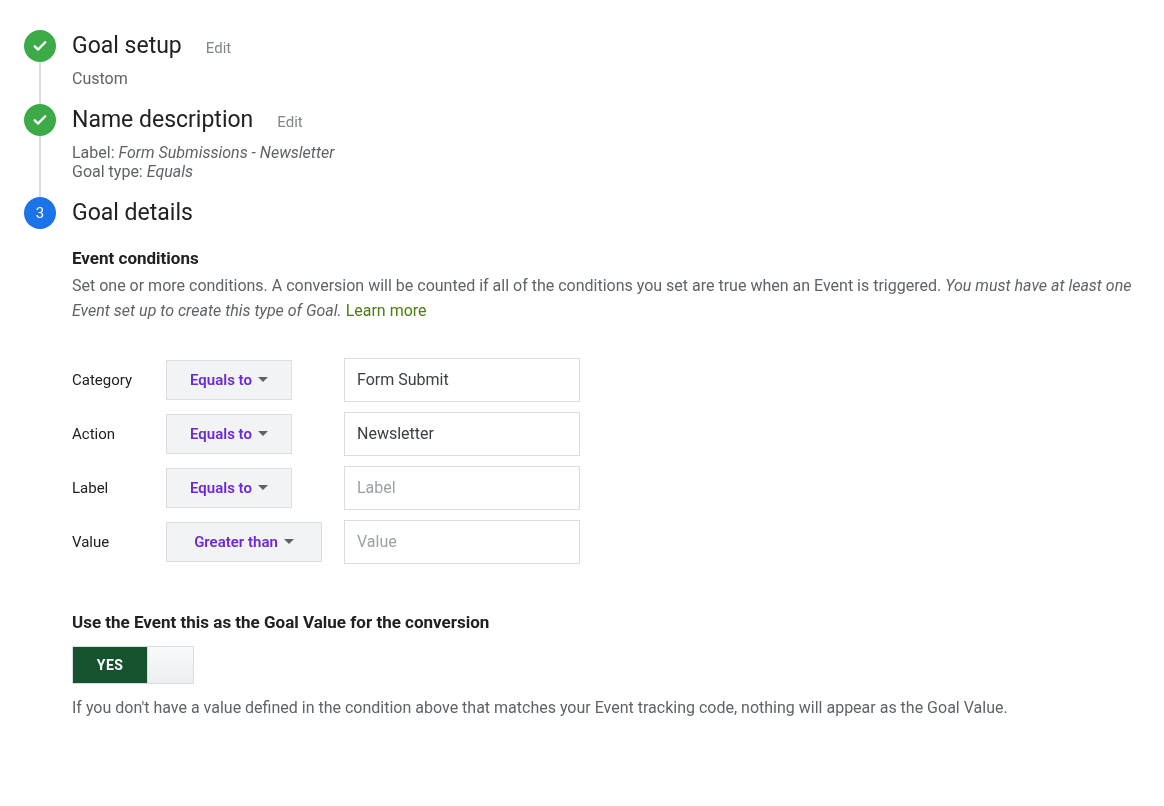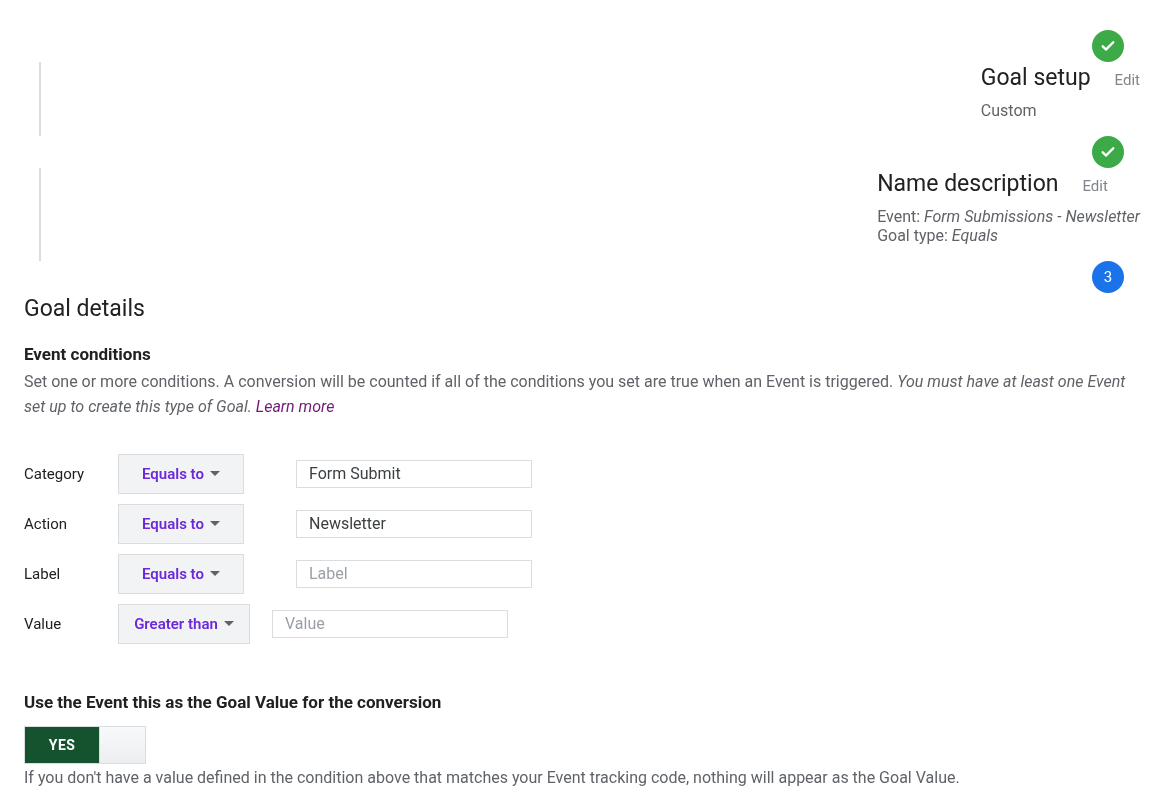--- a/index.html
+++ b/index.html
@@ -5,21 +5,21 @@
   * { box-sizing: border-box; }
   body {
     margin: 0;
     padding: 30px 24px;
     font-family: Roboto, "Helvetica Neue", Arial, sans-serif;
     color: #212121;
     background: #fff;
     width: 1164px;
   }
   .steps { position: relative; }
-  .step { display: flex; align-items: flex-end; position: relative; margin-bottom: 16px; flex-direction: column; }
+  .step { display: flex; align-items: flex-start; position: relative; margin-bottom: 16px; }
   .step-indicator {
     width: 32px; height: 32px; border-radius: 50%;
     display: flex; align-items: center; justify-content: center;
     flex-shrink: 0;
     margin-right: 16px;
     font-size: 15px;
     color: #fff;
   }
   .ind-check { background: #3cab47; }
   .ind-num { background: #1a73e8; }
@@ -35,43 +35,43 @@
   .step-body { flex: 1; padding-top: 2px; }
   .step-head { display: flex; align-items: baseline; gap: 24px; }
   .step-title { font-size: 23px; font-weight: 400; color: #212121; margin: 0; }
   .edit-link { font-size: 15px; color: #80868b; cursor: pointer; }
   .step-summary { margin-top: 10px; font-size: 16px; color: #5f6368; }
   .step-summary .lbl { color: #5f6368; }
   .step-summary .val-italic { font-style: italic; color: #5f6368; }
   .sub-heading { font-size: 17px; font-weight: 700; margin-top: 22px; margin-bottom: 6px; }
   .sub-desc { font-size: 16px; color: #5f6368; line-height: 1.55; }
   .sub-desc .italic { font-style: italic; }
-  .learn-more { color: #701a75; text-decoration: none; cursor: pointer; font-style: italic; }
+  .learn-more { color: #4d7c0f; text-decoration: none; cursor: pointer; }
   .cond-table { margin-top: 34px; }
   .cond-row { display: flex; align-items: center; margin-bottom: 10px; }
   .cond-label { width: 94px; font-size: 15px; font-weight: 400; color: #212121; }
   .cond-select {
     width: 126px;
     height: 40px;
     border: 1px solid #dadce0;
     background: #f1f3f4;
     display: flex; align-items: center; justify-content: center;
     gap: 6px;
     font-size: 15px; font-weight: 600; color: #6d28d9;
     cursor: pointer;
   }
-  .cond-select.wide { width: 132px; }
+  .cond-select.wide { width: 156px; }
   .tri-down {
     width: 0; height: 0; border-left: 5px solid transparent; border-right: 5px solid transparent;
     border-top: 5px solid #5f6368;
   }
   .cond-gap { width: 52px; }
   .cond-gap.short { width: 22px; }
   .cond-input {
-    width: 236px; height: 28px;
+    width: 236px; height: 44px;
     border: 1px solid #dadce0;
     padding: 0 12px;
     font-size: 16px; color: #3c4043;
     font-family: inherit;
     outline: none;
     background: #fff;
   }
   .cond-input::placeholder { color: #9aa0a6; }
   .toggle-section { margin-top: 48px; }
   .toggle-heading { font-size: 17px; font-weight: 700; margin-bottom: 14px; }
@@ -86,21 +86,21 @@
   .toggle .on {
     width: 74px; background: #14532d; color: #fff;
     display: flex; align-items:center; justify-content:center;
     font-size: 14px; font-weight: 700; letter-spacing: .4px;
   }
   .toggle .off {
     flex: 1;
     background: linear-gradient(#f8f9fa,#eceef0);
     border-left: 1px solid #dadce0;
   }
-  .toggle-note { margin-top: 2px; font-size: 16px; color: #5f6368; line-height: 1.55; max-width: 1060px; }
+  .toggle-note { margin-top: 12px; font-size: 16px; color: #5f6368; line-height: 1.55; max-width: 1060px; }
   svg.check { width: 18px; height: 18px; }
 </style>
 </head>
 <body>
 
 <div class="steps">
 
   <div class="step">
     <div class="connector"></div>
     <div class="step-indicator ind-check">
@@ -123,21 +123,21 @@
       <svg class="check" viewBox="0 0 24 24">
           <path fill="none" stroke="#fff" stroke-width="3.2" stroke-linecap="round" stroke-linejoin="round" d="M5 12.5l4.2 4.2L19 7"></path>
         </svg>
     </div>
     <div class="step-body">
       <div class="step-head">
         <h2 class="step-title">Name description</h2>
         <span class="edit-link">Edit</span>
       </div>
       <div class="step-summary">
-        <span class="lbl">Event:</span>
+        <span class="lbl">Label:</span>
         <span class="val-italic">Form Submissions - Newsletter</span><br>
         <span class="lbl">Goal type:</span>
         <span class="val-italic">Equals</span>
       </div>
     </div>
   </div>
 
   <div class="step">
     <div class="step-indicator ind-num">
       <span>3</span>

